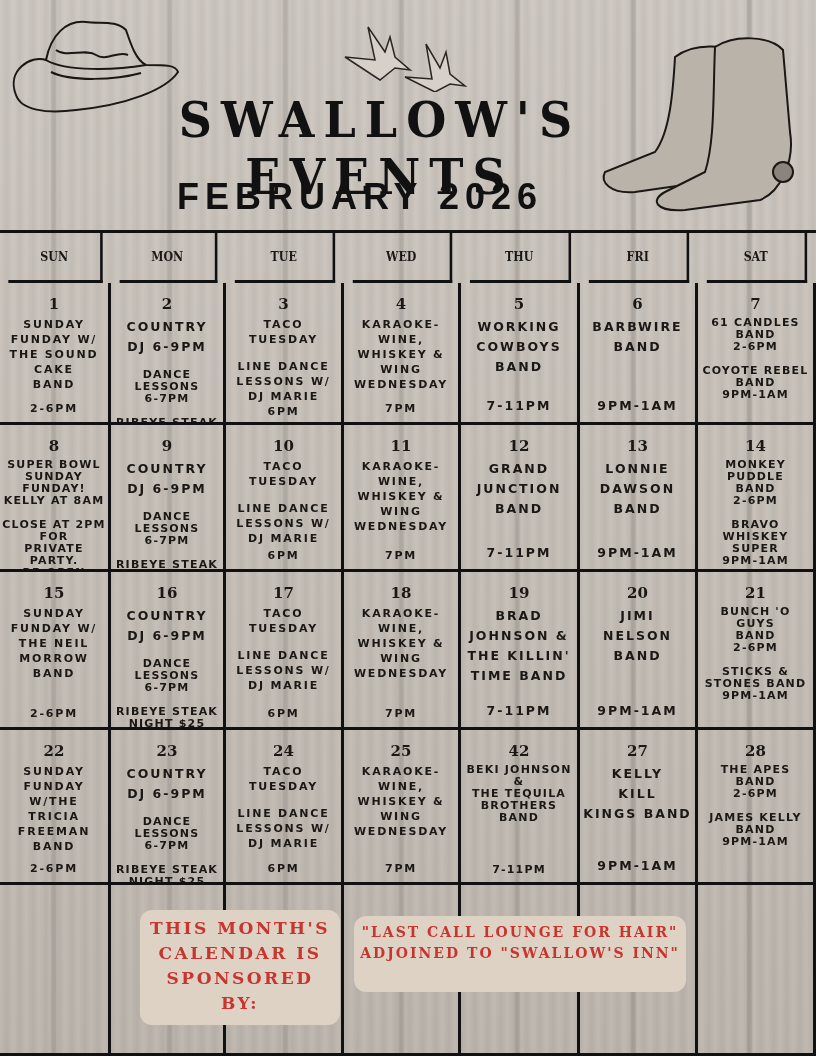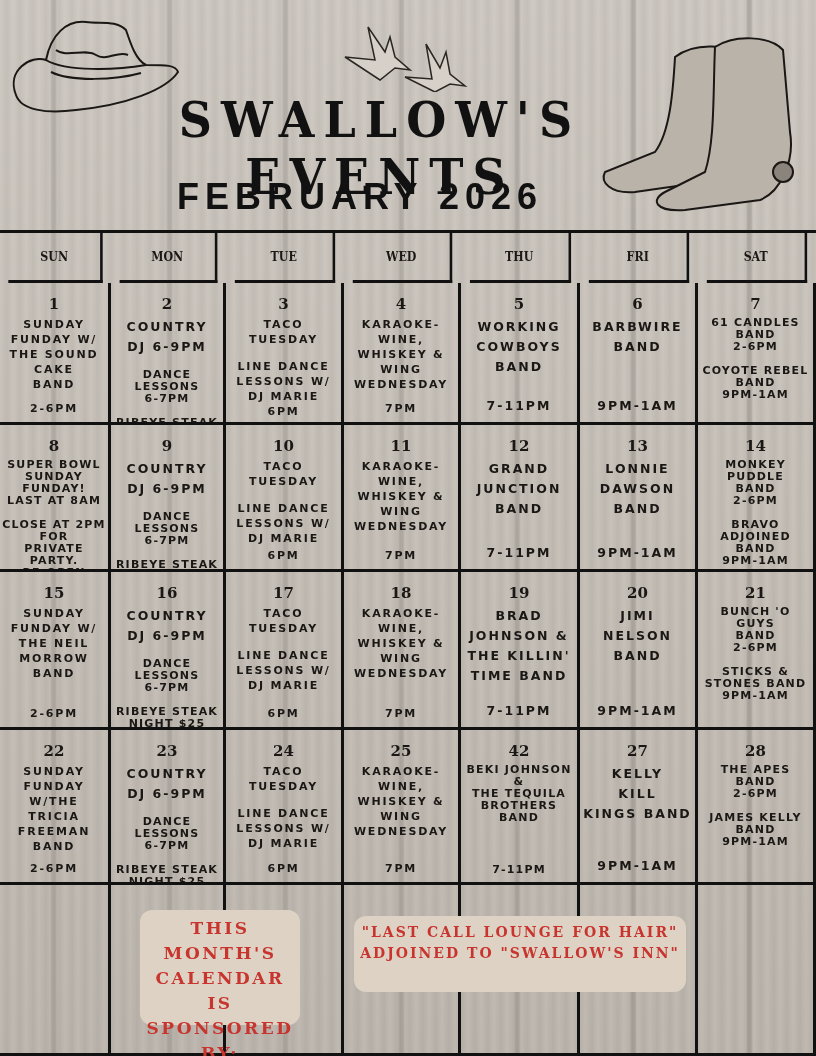--- a/index.html
+++ b/index.html
@@ -55,21 +55,21 @@
   }
   .daynum { font-family: "DejaVu Serif", serif; font-size: 15px; margin-bottom: 4px; }
   .line { font-size: 10px; letter-spacing: 1.5px; line-height: 14px; }
   .line.big { font-size: 12.5px; letter-spacing: 2px; line-height: 20px; }
   .line.med { font-size: 11px; letter-spacing: 1.8px; line-height: 15px; }
   .line.sm { font-size: 11px; letter-spacing: 1.2px; line-height: 12px; }
   .gap { height: 12px; flex: 0 0 auto; }
   .spacer { flex: 1 1 auto; }
 
   .sponsor-left {
-    position: absolute; left: 140px; top: 910px; width: 160px; height: 115px;
+    position: absolute; left: 140px; top: 910px; width: 200px; height: 115px;
     background: #ddd2c4; border-radius: 12px;
   }
   .sponsor-right {
     position: absolute; left: 354px; top: 916px; width: 332px; height: 76px;
     background: #ddd2c4; border-radius: 12px;
   }
   .sponsor-text {
     color: #c8342e; font-family: "DejaVu Serif", serif; font-weight: bold;
     text-align: center; letter-spacing: 2.5px;
   }
@@ -177,21 +177,21 @@
         <div class="line sm">2-6PM</div>
         <div class="gap"></div>
         <div class="line sm">COYOTE REBEL</div>
         <div class="line sm">BAND</div>
         <div class="line sm">9PM-1AM</div>
       </div>
       <div class="cell">
         <div class="daynum">8</div>
         <div class="line sm">SUPER BOWL</div>
         <div class="line sm">SUNDAY FUNDAY!</div>
-        <div class="line sm">LAST AT 8AM</div>
+        <div class="line sm">KELLY AT 8AM</div>
         <div class="gap"></div>
         <div class="line sm">CLOSE AT 2PM FOR</div>
         <div class="line sm">PRIVATE PARTY.</div>
         <div class="line sm">RE-OPEN AFTER</div>
         <div class="line sm">THE GAME</div>
       </div>
       <div class="cell">
         <div class="daynum">9</div>
         <div class="line big">COUNTRY</div>
         <div class="line big">DJ 6-9PM</div>
@@ -237,21 +237,21 @@
         <div class="spacer"></div>
         <div class="line big">9PM-1AM</div>
       </div>
       <div class="cell">
         <div class="daynum">14</div>
         <div class="line sm">MONKEY PUDDLE</div>
         <div class="line sm">BAND</div>
         <div class="line sm">2-6PM</div>
         <div class="gap"></div>
         <div class="line sm">BRAVO</div>
-        <div class="line sm">ADJOINED BAND</div>
+        <div class="line sm">WHISKEY SUPER</div>
         <div class="line sm">9PM-1AM</div>
       </div>
       <div class="cell">
         <div class="daynum">15</div>
         <div class="line med">SUNDAY</div>
         <div class="line med">FUNDAY W/</div>
         <div class="line med">THE NEIL</div>
         <div class="line med">MORROW</div>
         <div class="line med">BAND</div>
         <div class="spacer"></div>

